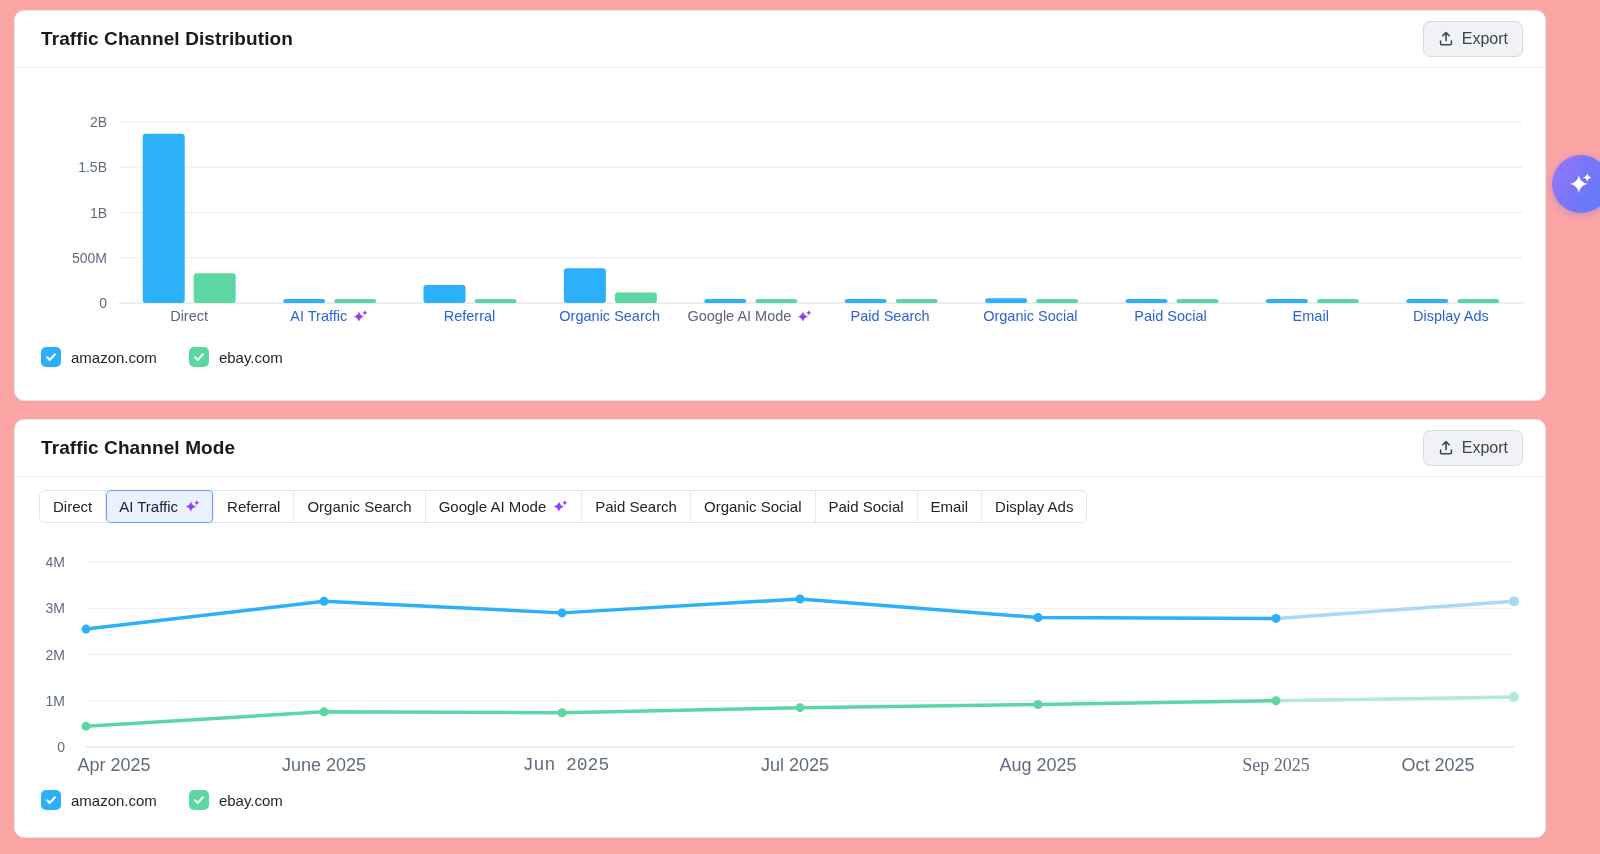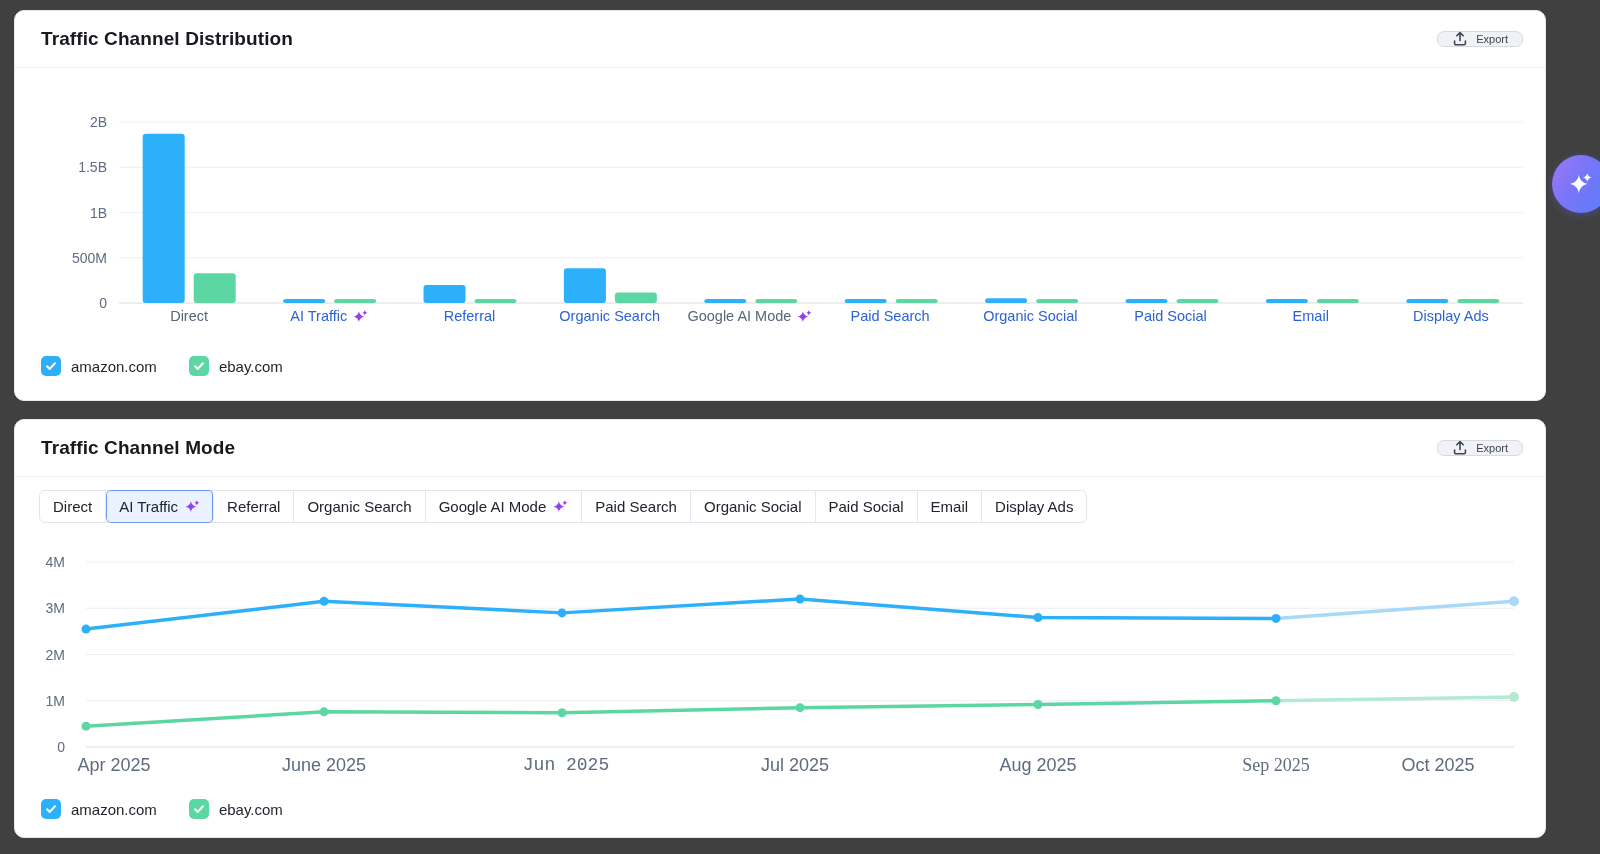--- a/index.html
+++ b/index.html
@@ -1,49 +1,49 @@
 <!DOCTYPE html>
 <html><head>
 <meta charset="utf-8">
 <style>
   html,body{margin:0;padding:0;}
   .page{
-    width:1600px;height:854px;background:#404040;position:relative;overflow:hidden;
+    width:1600px;height:854px;background:#fca5a5;position:relative;overflow:hidden;
     font-family:"Liberation Sans","DejaVu Sans",sans-serif;
   }
   .card{
     position:absolute;left:14px;width:1532px;background:#ffffff;
     border:1px solid #e7e9ee;border-radius:10px;box-shadow:0 1px 2px rgba(16,24,40,.05);
     box-sizing:border-box;
   }
   #card1{top:10px;height:391px}
   #card2{top:419px;height:419px}
   .card-header{
     height:57px;display:flex;align-items:center;justify-content:space-between;
     padding:0 22px 0 26px;border-bottom:1px solid #ebedf2;box-sizing:border-box;
   }
   .card-title{font-size:19px;font-weight:700;color:#17191f;margin:0;letter-spacing:.1px}
   .export-btn{
-    display:flex;align-items:center;gap:8px;height:16px;padding:0 14px;
+    display:flex;align-items:center;gap:8px;height:36px;padding:0 14px;
     background:#f1f2f6;border:1px solid #d7dae1;border-radius:7px;
-    font-size:11px;color:#3c424e;cursor:pointer;font-family:inherit;
+    font-size:16px;color:#3c424e;cursor:pointer;font-family:inherit;
   }
   .export-btn svg{display:block}
   .card-body{position:relative}
 
   
   .bar-chart{position:relative;height:264px}
   #barSvg{display:block}
   .cat-row{position:absolute;left:104px;right:24px;top:240px;display:flex}
   .cat-cell{flex:1;display:flex;align-items:center;justify-content:center;gap:6px;font-size:14.5px;white-space:nowrap}
   .cat-link{color:#2b63d6;cursor:pointer}
   .cat-text{color:#5a6578}
 
   
-  .legend{display:flex;align-items:center;gap:32px;margin:24px 0 0 26px}
+  .legend{display:flex;align-items:center;gap:32px;margin:15px 0 0 26px}
   .legend-item{display:flex;align-items:center;gap:10px;cursor:pointer}
   .checkbox{width:20px;height:20px;border-radius:5px;display:flex;align-items:center;justify-content:center}
   .legend-label{font-size:15px;color:#1e222a}
 
   
   .tabs{
     display:inline-flex;margin:13px 0 0 24px;background:#fff;border:1px solid #e2e5ec;
     border-radius:6px;overflow:visible;height:33px;box-sizing:border-box;align-items:stretch;
   }
   .tab{

